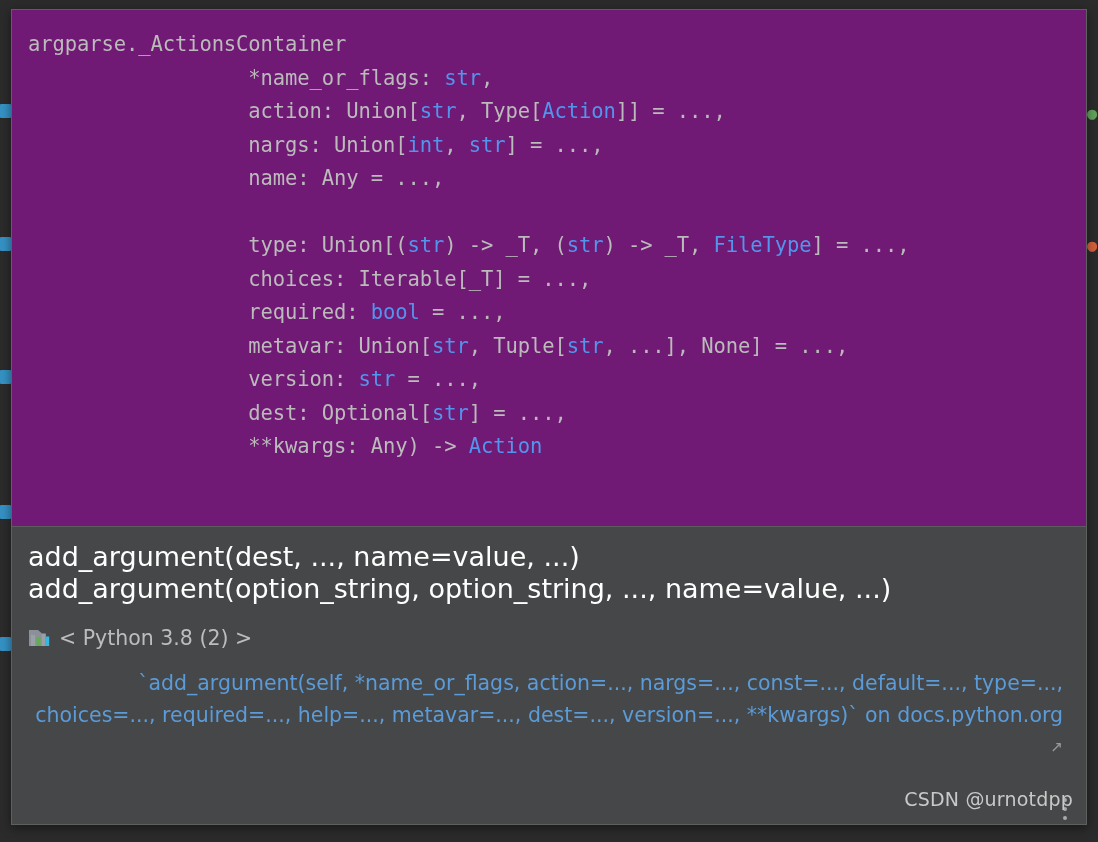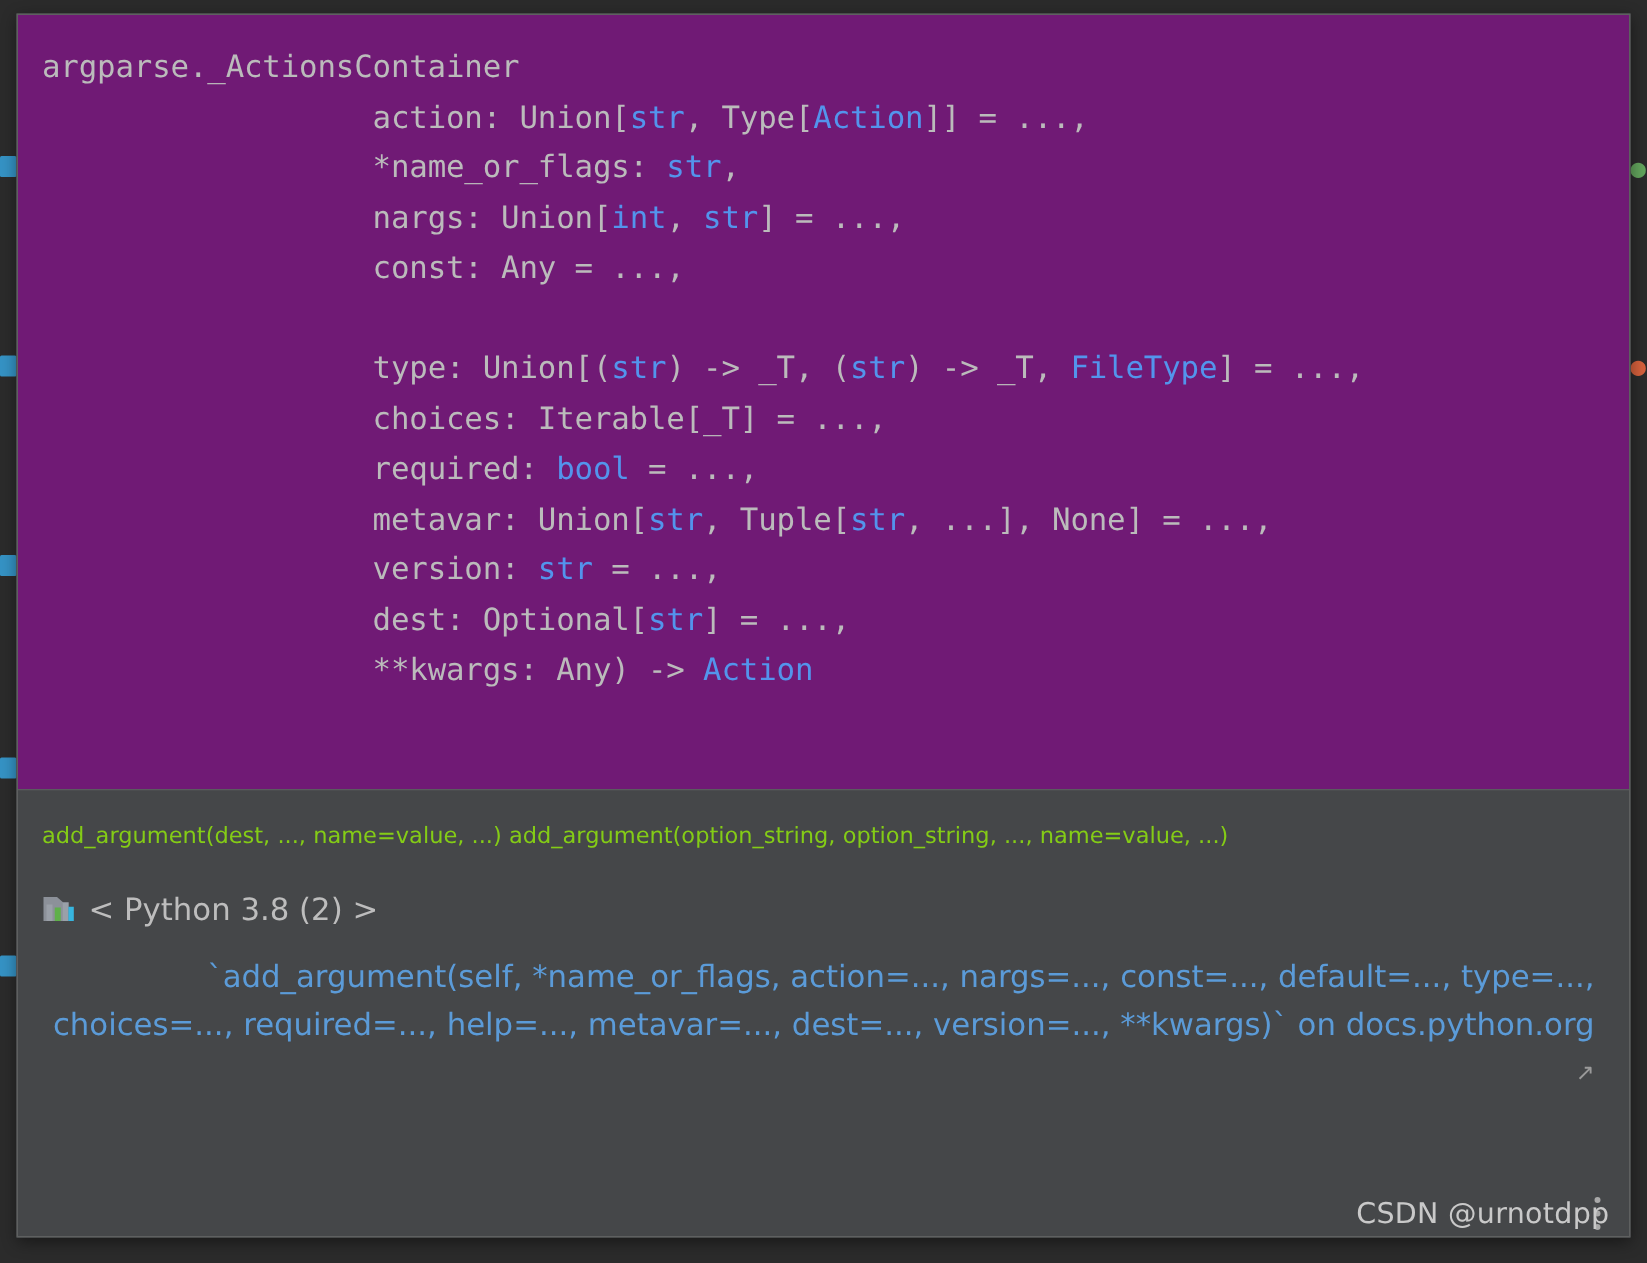--- a/index.html
+++ b/index.html
@@ -78,23 +78,23 @@
   
   #doc-body {
     position: relative;
     padding: 14px 16px 0 16px;
     background: #454749;
     height: 298px;
     box-sizing: border-box;
   }
   .doc-par {
     font-family: "DejaVu Sans", sans-serif;
-    font-size: 15px;
+    font-size: 27px;
     line-height: 32px;
-    color: #84cc16;
+    color: #ffffff;
     margin: 0;
     max-width: 900px;
   }
   #interpreter-row {
     display: flex;
     align-items: center;
     gap: 9px;
     margin-top: 18px;
     height: 30px;
   }
@@ -138,21 +138,21 @@
   #more-options-button .dot {
     width: 4px; height: 4px;
     border-radius: 50%;
     background: #a9a9a9;
   }
 
   
   #watermark {
     position: absolute;
     right: 13px;
-    bottom: 4px;
+    bottom: 14px;
     font-family: "DejaVu Sans", sans-serif;
     font-size: 19px;
     color: #c9c9c9;
     letter-spacing: 0.2px;
   }
 
   
   .iface-icon { display: block; }
 </style>
 </head>
@@ -170,24 +170,24 @@
 <div id="right-stripe-markers">
     <div class="stripe-mark stripe-right" style="top: 106px; color: rgb(98, 163, 92);">●</div>
     <div class="stripe-mark stripe-right" style="top: 238px; color: rgb(212, 96, 60);">●</div>
   </div>
 
 <div id="doc-popup">
 
   <div id="signature-pane">
     <div class="sig-line">argparse._ActionsContainer</div>
     <div id="signature-lines">
+        <div class="sig-line"><span>                  </span><span>*name_or_flags: </span><span class="kw-type">str</span><span>,</span></div>
         <div class="sig-line"><span>                  </span><span>action: Union[</span><span class="kw-type">str</span><span>, Type[</span><span class="kw-type">Action</span><span>]] = ...,</span></div>
-        <div class="sig-line"><span>                  </span><span>*name_or_flags: </span><span class="kw-type">str</span><span>,</span></div>
         <div class="sig-line"><span>                  </span><span>nargs: Union[</span><span class="kw-type">int</span><span>, </span><span class="kw-type">str</span><span>] = ...,</span></div>
-        <div class="sig-line"><span>                  </span><span>const: Any = ...,</span></div>
+        <div class="sig-line"><span>                  </span><span>name: Any = ...,</span></div>
         <div class="sig-line"><span>                  </span></div>
         <div class="sig-line"><span>                  </span><span>type: Union[(</span><span class="kw-type">str</span><span>) -&gt; _T, (</span><span class="kw-type">str</span><span>) -&gt; _T, </span><span class="kw-type">FileType</span><span>] = ...,</span></div>
         <div class="sig-line"><span>                  </span><span>choices: Iterable[_T] = ...,</span></div>
         <div class="sig-line"><span>                  </span><span>required: </span><span class="kw-type">bool</span><span> = ...,</span></div>
         <div class="sig-line"><span>                  </span><span>metavar: Union[</span><span class="kw-type">str</span><span>, Tuple[</span><span class="kw-type">str</span><span>, ...], None] = ...,</span></div>
         <div class="sig-line"><span>                  </span><span>version: </span><span class="kw-type">str</span><span> = ...,</span></div>
         <div class="sig-line"><span>                  </span><span>dest: Optional[</span><span class="kw-type">str</span><span>] = ...,</span></div>
         <div class="sig-line"><span>                  </span><span>**kwargs: Any) -&gt; </span><span class="kw-type">Action</span></div>
       </div>
   </div>

